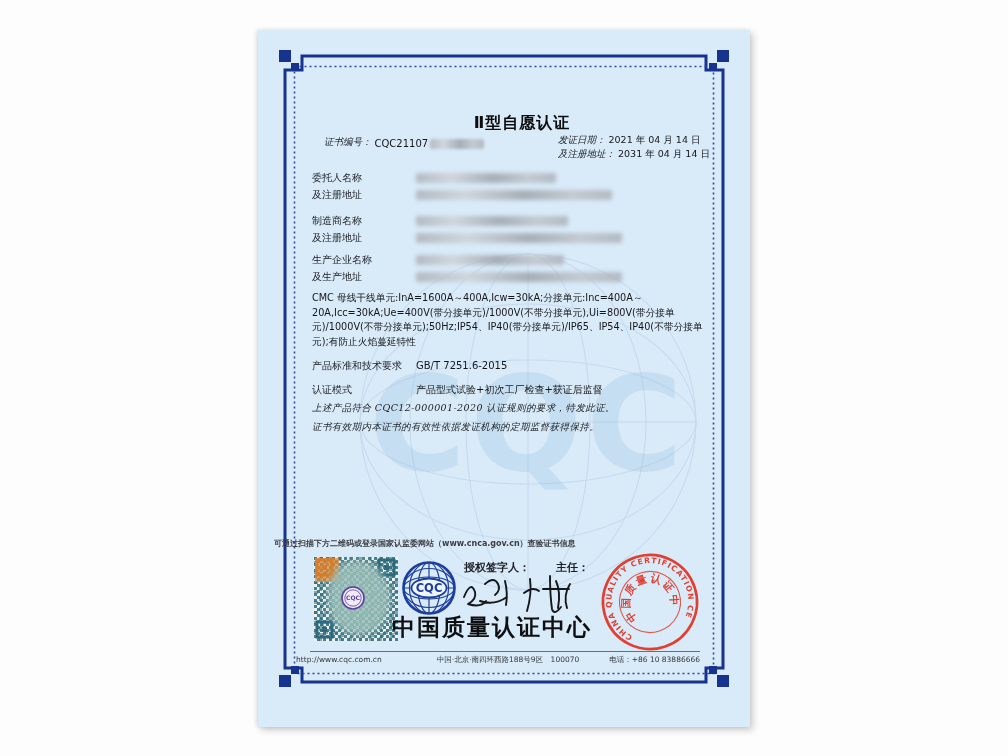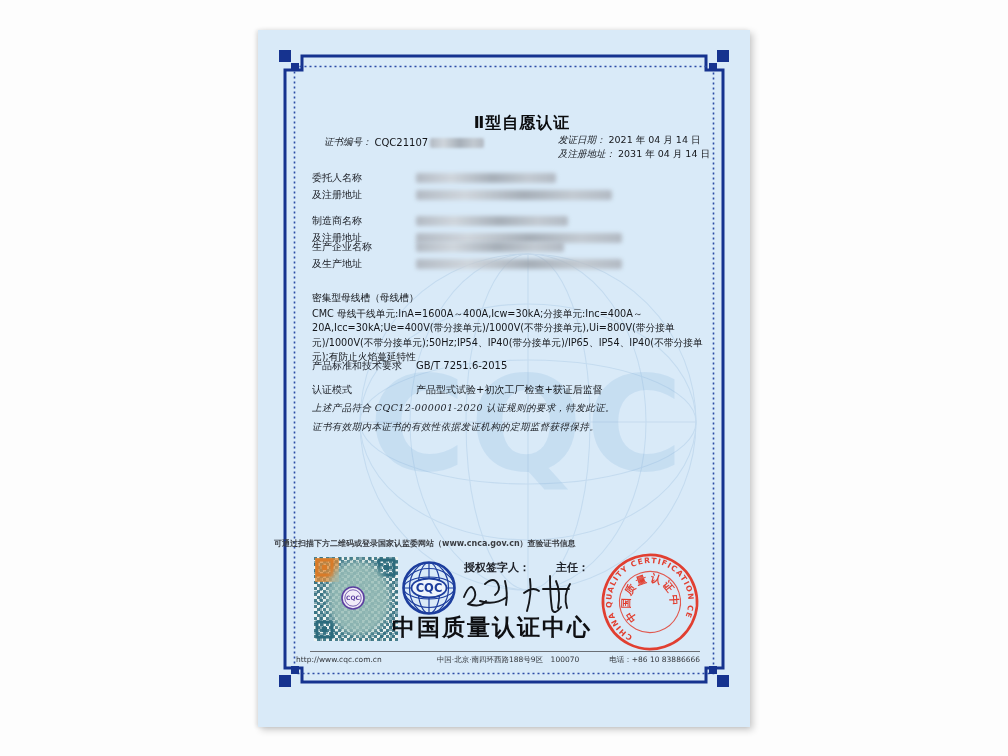--- a/index.html
+++ b/index.html
@@ -23,21 +23,21 @@
   
   .watermark{position:absolute;left:50px;top:212px;pointer-events:none;}
   .wm-text{font-family:"DejaVu Sans",sans-serif;font-weight:bold;}
 
   
   .title{position:absolute;top:50px;left:0;right:0;text-align:center;
     font-size:23px;font-weight:bold;color:#0b0c0e;letter-spacing:2px;}
   .subtitle{position:absolute;top:83px;left:0;right:0;text-align:center;
     font-size:16px;font-weight:bold;color:#0b0c0e;letter-spacing:1px;margin-left:36px;}
   .kai{font-family:"DejaVu Serif","Liberation Serif",serif;font-style:italic;color:#20242a;}
-  .certno{position:absolute;left:66px;top:106px;font-size:9.5px;display:flex;align-items:center;}
+  .certno{position:absolute;left:66px;top:106px;font-size:9.5px;display:flex;align-items:flex-end;}
   .certno .val{font-family:"DejaVu Sans",sans-serif;font-style:normal;color:#14161a;font-size:10px;margin-left:3px;}
   .dates{position:absolute;left:300px;top:103px;font-size:9.5px;line-height:14px;}
   .dates .row{display:flex;}
   .dates .val{font-style:normal;font-family:"DejaVu Sans",sans-serif;color:#14161a;margin-left:3px;}
 
   
   .redact{height:10px;border-radius:2px;opacity:.8;filter:blur(2px);
     background:linear-gradient(90deg,#a9aeb6,#cdd1d6 25%,#9aa0a8 55%,#bdc2c8 80%,#a9aeb6);}
   .redact.inline{display:inline-block;vertical-align:middle;height:10px;filter:blur(1.6px);margin-left:2px;}
 
@@ -153,38 +153,37 @@
       <div class="fvalue">
         <div class="line">
             <span class="redact" style="width:152px;"></span>
           </div>
         <div class="line">
             <span class="redact" style="width:206px;"></span>
           </div>
       </div>
     </div>
 
-    <div class="frow" style="top:69px;justify-content:space-between;">
+    <div class="frow" style="top:82px;justify-content:space-between;">
       <div class="flabel">
         <div>生产企业名称</div>
           <div>及生产地址</div>
       </div>
       <div class="fvalue">
         <div class="line">
             <span class="redact" style="width:148px;"></span>
           </div>
         <div class="line">
             <span class="redact" style="width:206px;"></span>
           </div>
       </div>
     </div>
 
     <div class="frow" style="top:122px;">
       <div class="fvalue spec">
-        <div class="l1">密集型母线槽（母线槽）</div>
         <div>CMC 母线干线单元:InA=1600A～400A,Icw=30kA;分接单元:Inc=400A～20A,Icc=30kA;Ue=400V(带分接单元)/1000V(不带分接单元),Ui=800V(带分接单元)/1000V(不带分接单元);50Hz;IP54、IP40(带分接单元)/IP65、IP54、IP40(不带分接单元);有防止火焰蔓延特性</div>
       </div>
     </div>
 
     <div class="frow" style="top:188px;">
       <div class="flabel">产品标准和技术要求</div>
       <div class="fvalue">GB/T 7251.6-2015</div>
     </div>
 
     <div class="frow" style="top:212px;">

